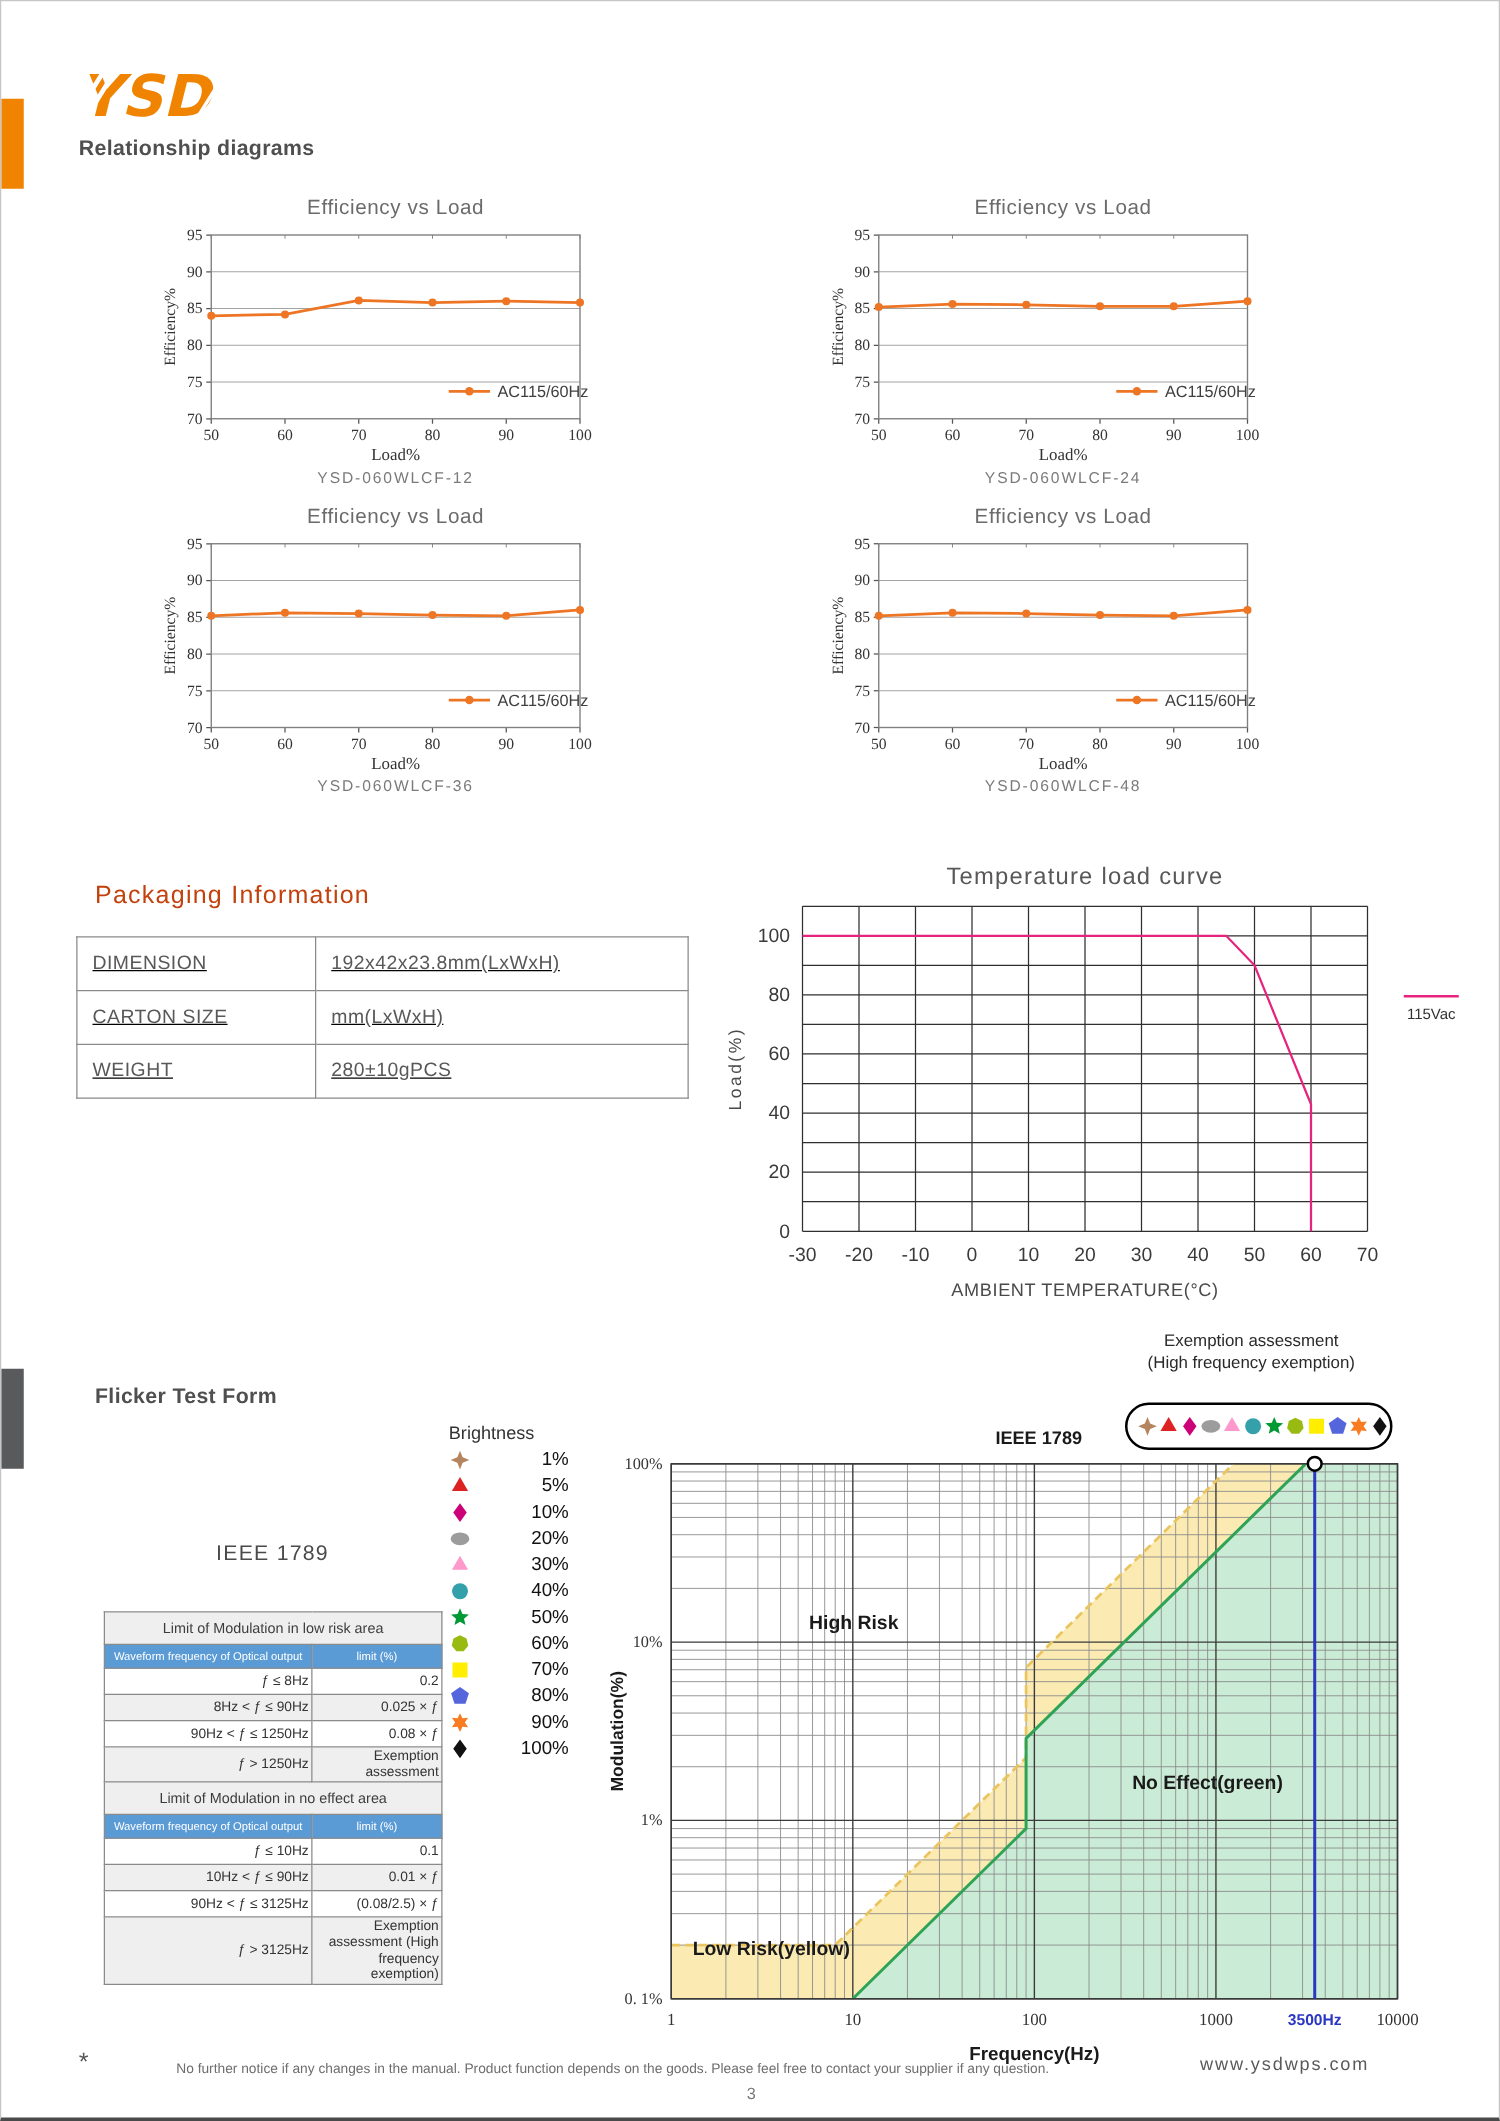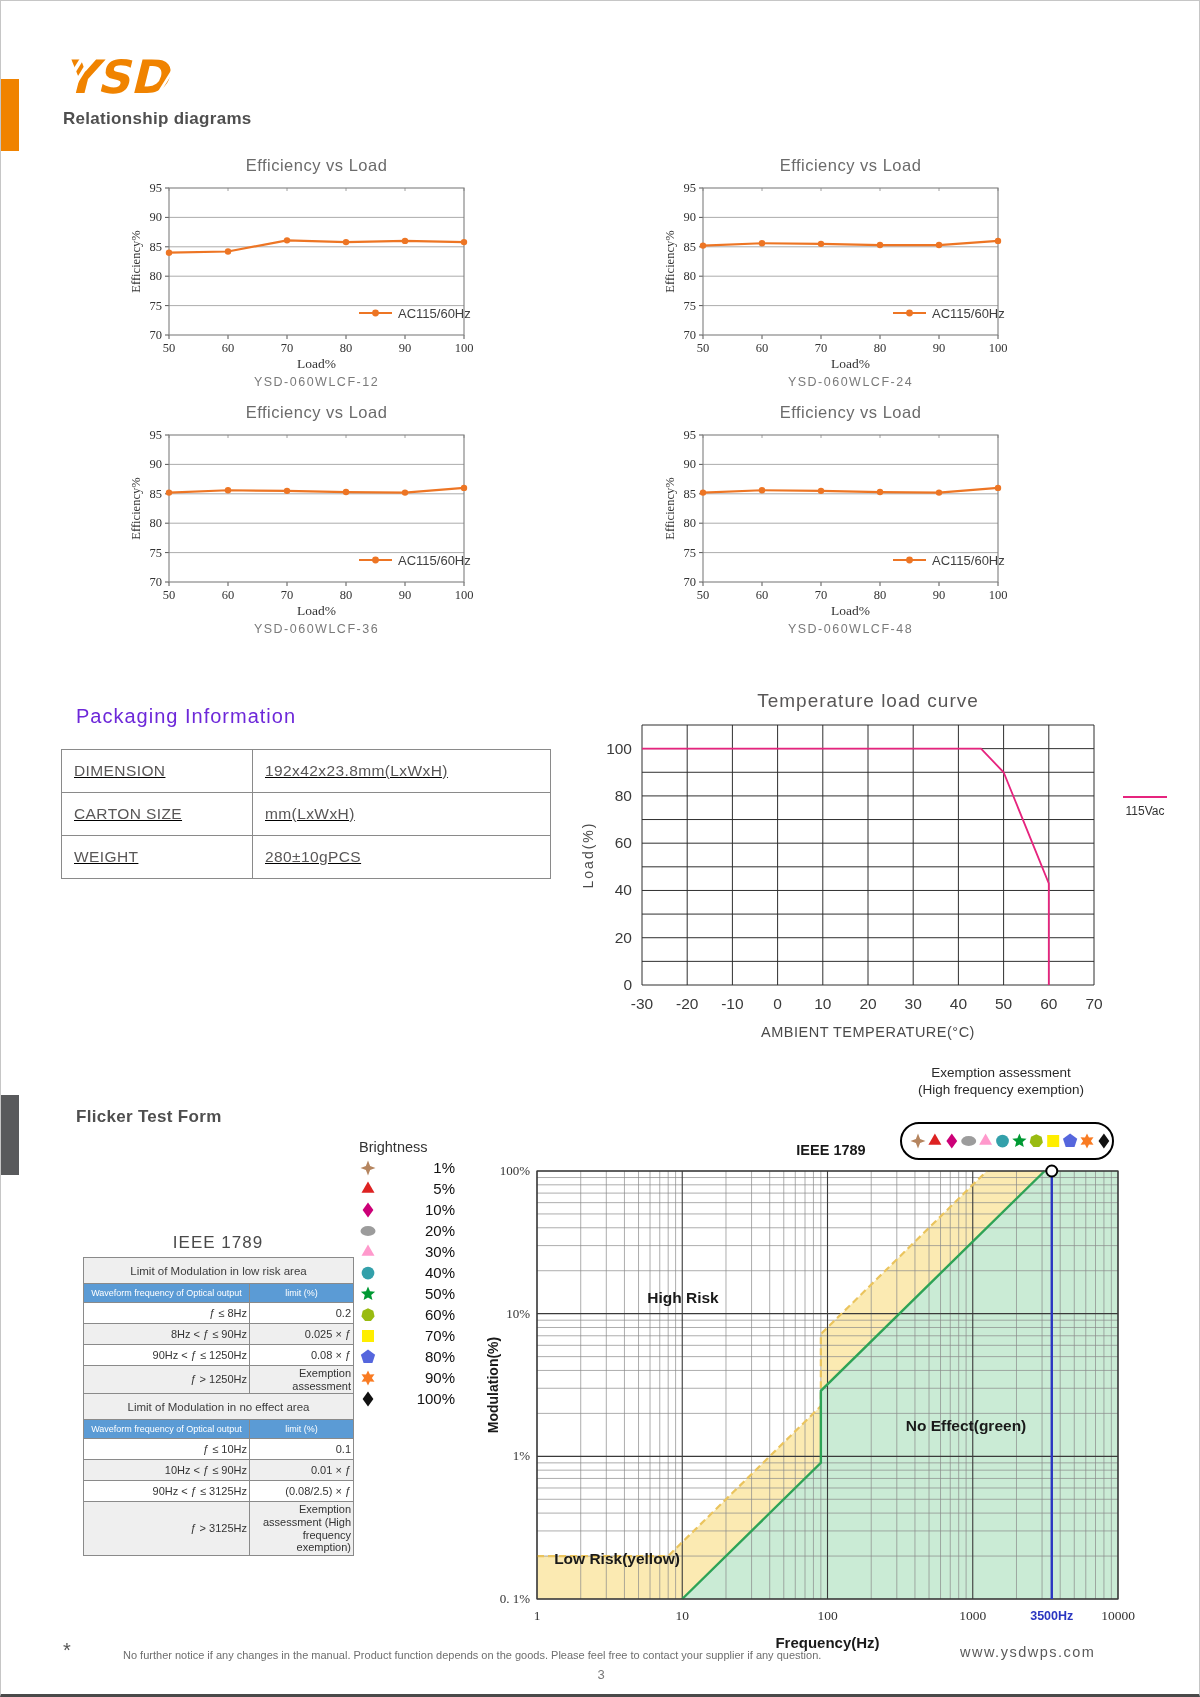--- a/index.html
+++ b/index.html
@@ -2,40 +2,40 @@
 <html><head>
 <meta charset="utf-8">
 <style>
   html,body{margin:0;padding:0;background:#e8e8e8;}
   .page{position:relative;width:1200px;height:1697px;margin:0 auto;background:#fff;
         border:1px solid #c6c6c6;border-bottom:3px solid #4a4a4a;box-sizing:border-box;
         font-family:"Liberation Sans",sans-serif;overflow:hidden;}
   .abs{position:absolute;}
   .accent-bar{position:absolute;left:0;width:18px;}
   .h-bold{font-weight:bold;color:#4f4f4f;font-size:17px;letter-spacing:.3px;}
-  .h-light{color:#6d28d9;font-size:20px;letter-spacing:1px;}
+  .h-light{color:#c2410c;font-size:20px;letter-spacing:1px;}
   table.pack{position:absolute;left:60px;top:748px;width:490px;border-collapse:collapse;table-layout:fixed;text-decoration:underline;}
   table.pack td{border:1px solid #8a8a8a;height:42px;padding:0 12px;font-size:15.5px;color:#595757;letter-spacing:.4px;}
   table.pack td.lbl{width:166px;}
-  table.ieee{position:absolute;left:82px;top:1256px;width:270px;border-collapse:collapse;table-layout:fixed;}
+  table.ieee{position:absolute;left:82px;top:1288px;width:270px;border-collapse:collapse;table-layout:fixed;}
   table.ieee td,table.ieee th{border:1px solid #8a8a8a;text-align:center;vertical-align:middle;color:#333;}
   table.ieee td.sec{background:#efefef;font-size:11.5px;color:#3d3d3d;height:23px;}
   table.ieee th{background:#5B9BD5;color:#fff;font-size:9px;font-weight:normal;height:16px;}
   table.ieee td.c{font-size:11px;height:18px;line-height:1.15;padding:1px 2px;text-align:right;}
   table.ieee tr.alt td{background:#efefef;}
   table.ieee col.c1{width:166px;} table.ieee col.c2{width:104px;}
   .ieee-title{position:absolute;left:82px;top:1232px;width:270px;text-align:center;
               font-size:17px;color:#4a4a4a;letter-spacing:1px;}
   .bright{position:absolute;left:358px;top:1138px;width:96px;}
   .bright .bt{font-size:14.5px;color:#333;margin-bottom:2px;}
   .bright ul{list-style:none;margin:0;padding:0;}
   .bright li{display:flex;align-items:center;height:21px;}
   .bright li svg{flex:0 0 18px;}
   .bright li span{flex:1;text-align:right;font-size:15px;color:#111;}
-  .footer-note{position:absolute;left:122px;top:1648px;font-size:11px;color:#6e6e6e;}
+  .footer-note{position:absolute;left:140px;top:1648px;font-size:11px;color:#6e6e6e;}
   .footer-star{position:absolute;left:62px;top:1638px;font-size:20px;color:#555;}
   .footer-url{position:absolute;left:959px;top:1643px;font-size:14.5px;color:#5a5a5a;letter-spacing:1.5px;}
   .footer-page{position:absolute;left:0;top:1666px;width:1200px;text-align:center;font-size:13px;color:#777;}
 </style>
 </head>
 <body>
 
 <div class="page">
 
   <div class="accent-bar" style="top:78px;height:72px;background:#F08300;"></div>

